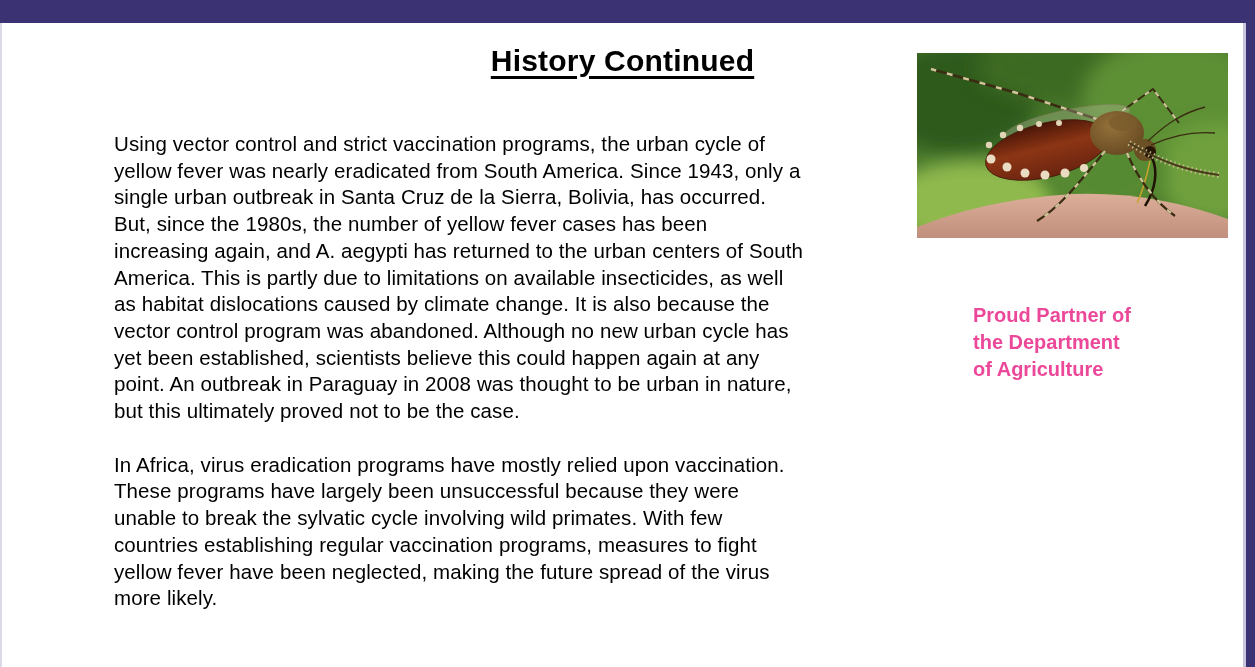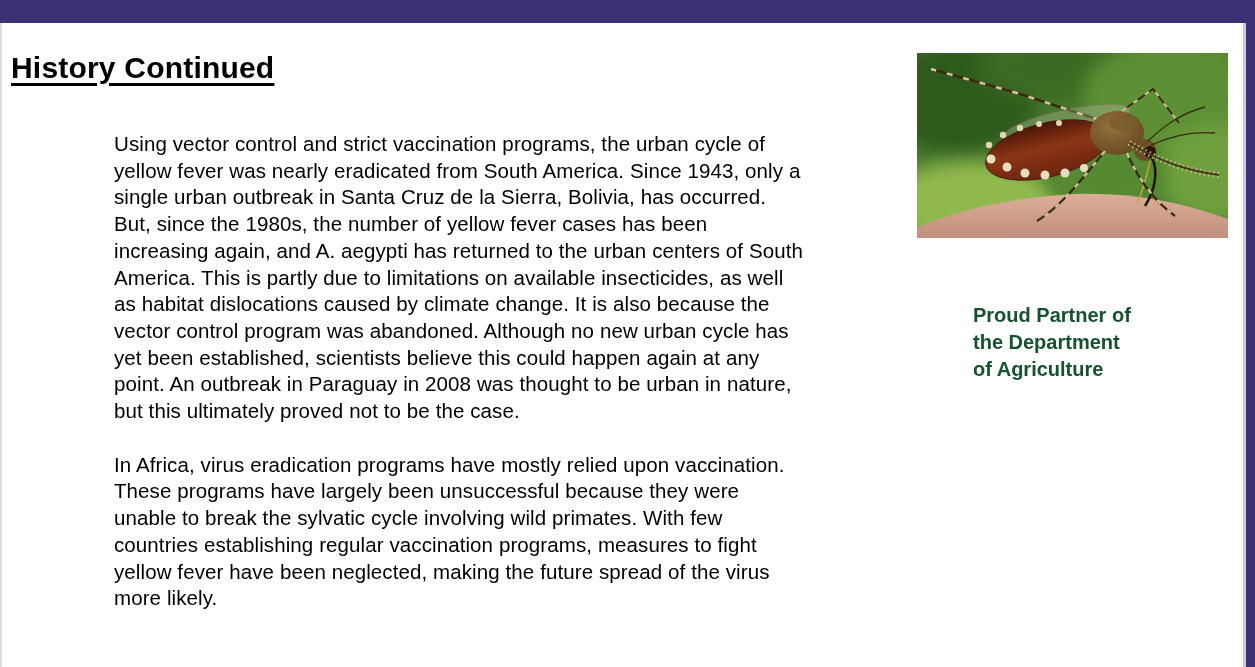--- a/index.html
+++ b/index.html
@@ -26,21 +26,22 @@
     position: absolute; right: 9px; top: 23px; bottom: 0; width: 3px;
     background: #c9c5de;
   }
   .right-border {
     position: absolute; right: 0; top: 23px; bottom: 0; width: 9px;
     background: #3b3273;
   }
 
   .title {
     position: absolute; left: 0; right: 10px; top: 40px;
-    margin: 11px;
+    margin: 4px;
+    text-align: center;
     font-size: 30px; font-weight: 700;
     text-decoration: underline;
     text-decoration-thickness: 3px;
     text-underline-offset: 5px;
     letter-spacing: 0.2px;
   }
 
   .body-text {
     position: absolute; left: 113px; top: 130px; width: 800px;
     font-size: 20.5px; line-height: 26.7px; letter-spacing: 0.1px;
@@ -50,21 +51,21 @@
 
   .photo {
     position: absolute; left: 917px; top: 53px; width: 311px; height: 185px;
     overflow: hidden;
   }
   .photo svg { display: block; }
 
   .caption {
     position: absolute; left: 973px; top: 302px; width: 220px;
     font-size: 20px; font-weight: 700; line-height: 27px;
-    color: #14532d;
+    color: #ec4899;
     white-space: pre-line;
   }
 </style>
 </head>
 <body>
 
 <div class="page">
 
   <div class="top-bar"></div>
   <div class="left-border"></div>

